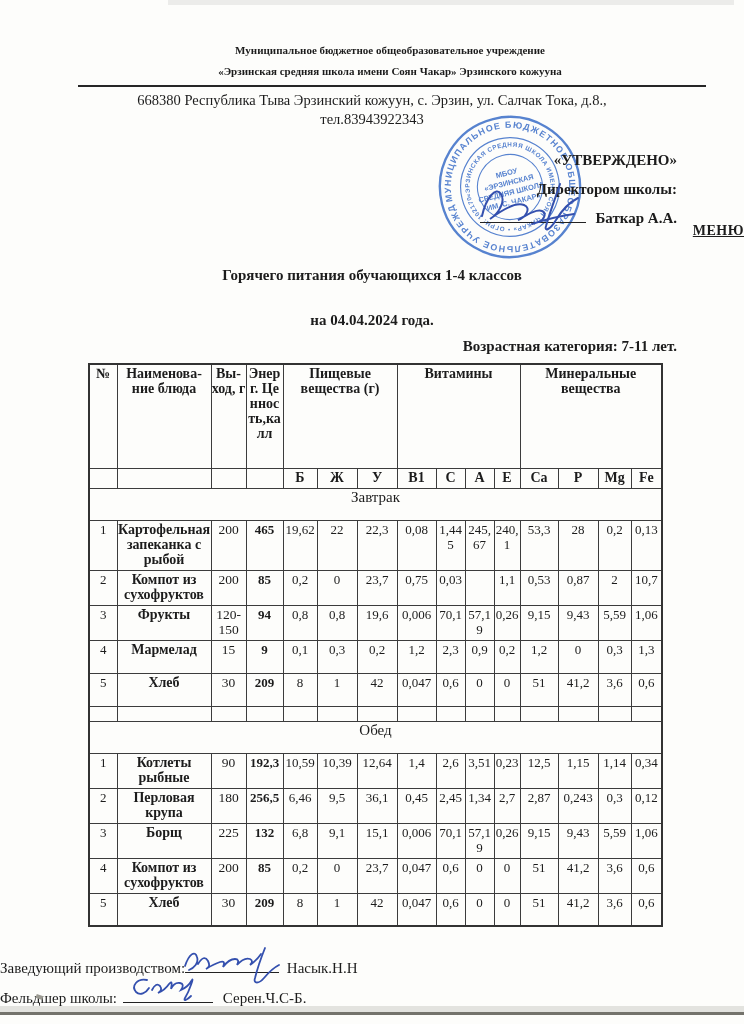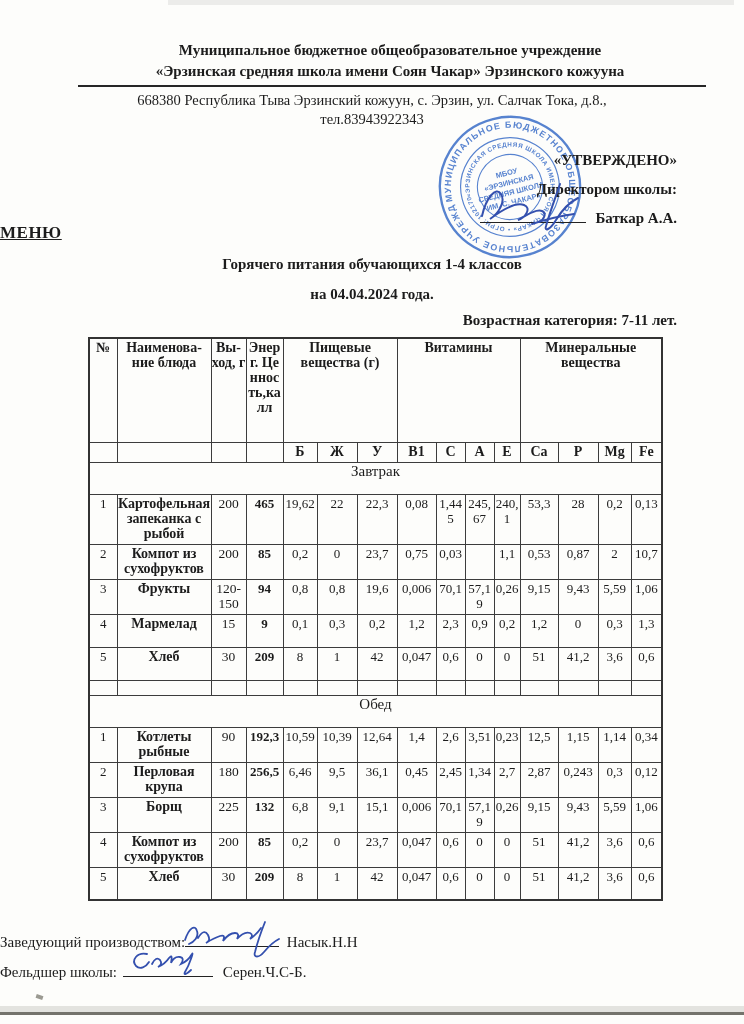--- a/index.html
+++ b/index.html
@@ -8,37 +8,37 @@
     position:relative;width:744px;height:1024px;overflow:hidden;
     background:#fdfdfb;color:#1c1c1c;
     font-family:"Liberation Serif","DejaVu Serif",serif;
   }
   
   .scan-top{position:absolute;top:0;left:168px;width:566px;height:5px;background:#ececea;}
   .scan-bottom-soft{position:absolute;top:1006px;left:0;width:744px;height:7px;background:#e3e3df;}
   .scan-bottom-line{position:absolute;top:1012px;left:0;width:744px;height:3px;background:#74736c;}
   .scan-speck{position:absolute;top:995px;left:36px;width:7px;height:4px;background:#9b9a92;transform:rotate(18deg);}
   
-  .org-header{margin-top:40px;text-align:center;font-weight:bold;font-size:15px;line-height:21px;padding-left:36px;}
+  .org-header{margin-top:40px;text-align:center;font-weight:bold;font-size:11px;line-height:21px;padding-left:36px;}
   .header-rule{border:none;border-top:2px solid #262626;margin:3px 38px 4px 78px;}
   .address-block{text-align:center;font-size:14.5px;line-height:19px;}
   
   .stamp{position:absolute;top:113px;left:436px;width:148px;height:148px;
          transform:rotate(-14deg);opacity:.92;pointer-events:none;}
   .stamp text{font-family:"Liberation Sans","DejaVu Sans",sans-serif;font-weight:bold;}
   
   .approval{position:absolute;top:146px;right:67px;text-align:right;font-weight:bold;
             font-size:15px;line-height:29px;z-index:2;}
   .dir-line{display:inline-block;position:relative;width:106px;height:16px;
             border-bottom:1.6px solid #222;vertical-align:baseline;margin-right:6px;}
   .dir-line svg{position:absolute;left:-8px;bottom:-12px;}
   
-  .menu-title{margin-top:94px;text-align:left;font-size:17px;font-weight:bold;
+  .menu-title{margin-top:94px;text-align:right;font-size:14px;font-weight:bold;
               text-decoration:underline;letter-spacing:.5px;}
-  .menu-sub{margin-top:13px;text-align:center;font-size:15px;font-weight:bold;}
+  .menu-sub{margin-top:28px;text-align:center;font-size:15px;font-weight:bold;}
   .age-cat{margin-top:9px;margin-right:67px;text-align:right;font-size:15px;font-weight:bold;padding-left:7px;}
   
   table.menu{border-collapse:collapse;table-layout:fixed;width:573px;margin:8px 0 0 88px;
              font-size:13px;}
   table.menu th,table.menu td{border:1px solid #3c3c3c;vertical-align:top;text-align:center;
              padding:1px 0 3px;line-height:15px;overflow:hidden;}
   table.menu{border:2px solid #333;}
   .head-main th{font-size:14px;font-weight:bold;line-height:16px;padding-top:4px;}
   .head-main{height:104px;}
   th.c-energy{word-break:break-all;padding-left:1px;padding-right:1px;}

